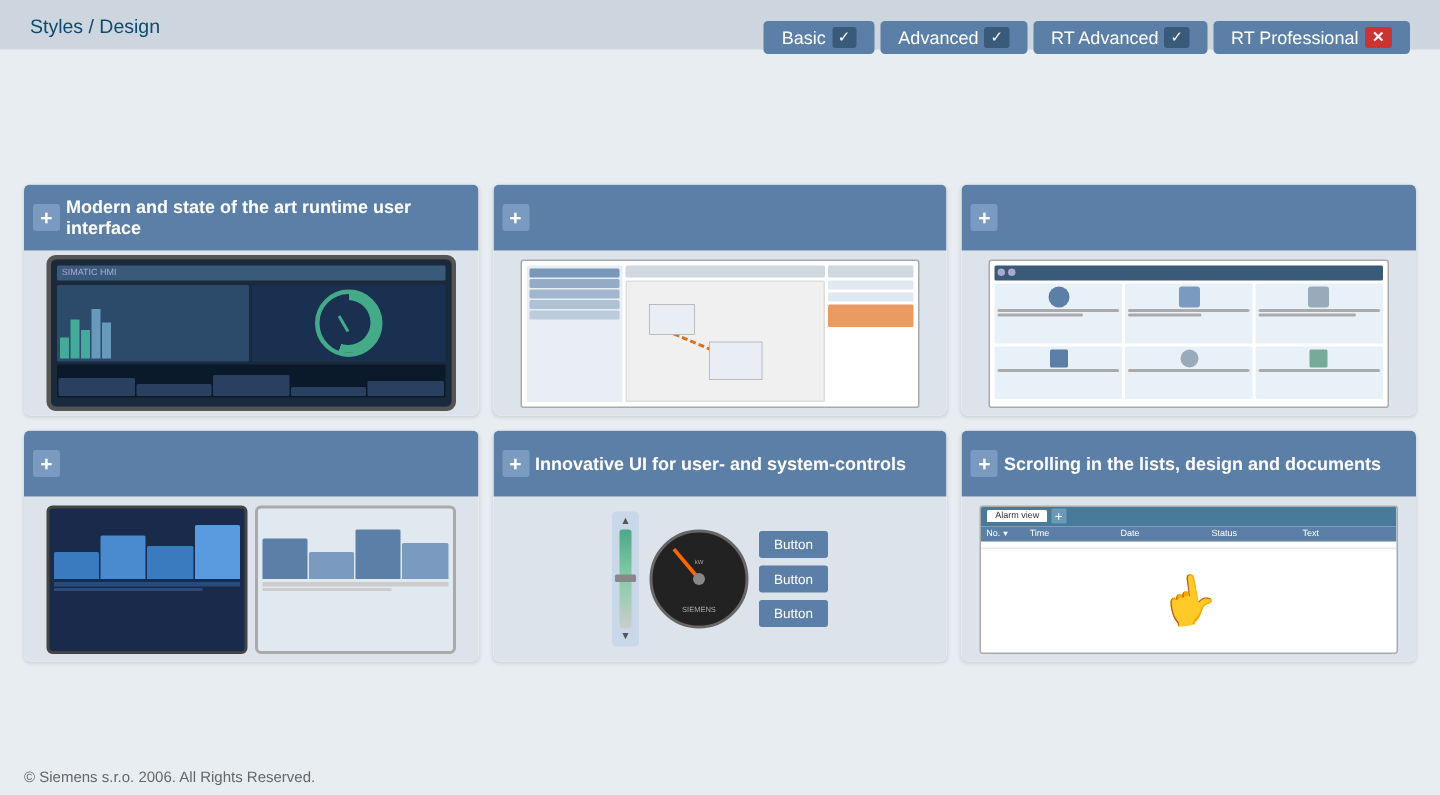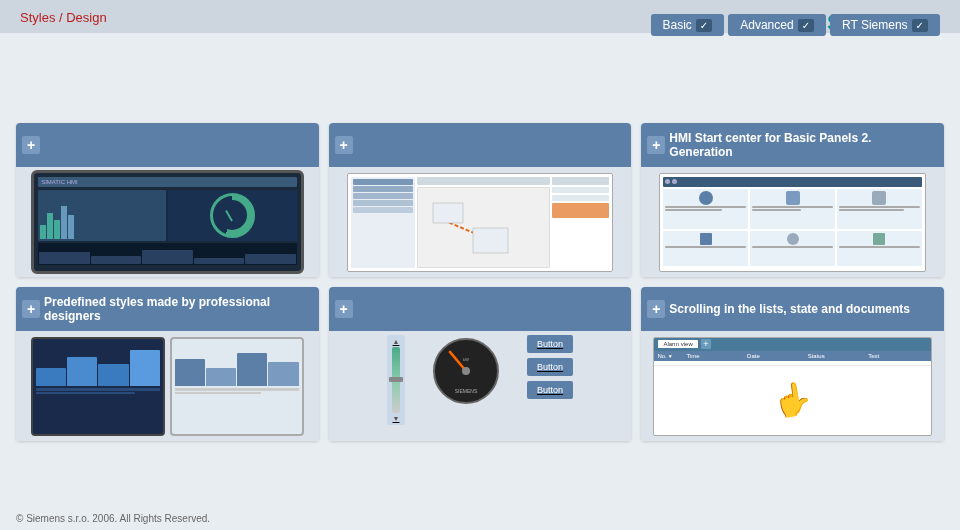--- a/index.html
+++ b/index.html
@@ -20,21 +20,21 @@
       align-items: center;
       justify-content: space-between;
     }
     .header-title h1 {
       font-size: 20px;
       font-weight: bold;
       color: #1a1a2e;
     }
     .header-title p {
       font-size: 13px;
-      color: #b91c1c;
+      color: #0c4a6e;
     }
     .siemens-logo {
       position: absolute;
       top: 10px;
       right: 20px;
       font-size: 22px;
       font-weight: bold;
       color: #009999;
       letter-spacing: 2px;
     }
@@ -174,33 +174,38 @@
   <div class="tabs-row">
     <div class="tab-item">
       <span>Basic</span>
       <span class="tab-check">✓</span>
     </div>
     <div class="tab-item">
       <span>Advanced</span>
       <span class="tab-check">✓</span>
     </div>
     <div class="tab-item">
-      <span>RT Siemens</span>
+      <span>RT Advanced</span>
       <span class="tab-check">✓</span>
+    </div>
+    <div class="tab-item">
+      <span>RT Professional</span>
+      <span class="tab-close">✕</span>
     </div>
   </div>
 </div>
 
 <div class="main">
 
   <div class="cards-grid">
 
     <div class="card">
       <div class="card-header">
         <span class="plus-btn">+</span>
+        <span>Modern and state of the art runtime user interface</span>
       </div>
       <div class="card-image">
         <div class="screen-mockup">
           <div style="width:100%;height:100%;background:#1a2a3a;border-radius:4px;padding:4px;position:relative;">
             <div style="background:#3a5a7a;height:10px;margin-bottom:3px;border-radius:1px;display:flex;align-items:center;padding:0 3px;font-size:6px;color:#aad;">SIMATIC HMI</div>
             <div style="display:grid;grid-template-columns:1fr 1fr;gap:2px;height:calc(100% - 15px);">
               <div style="background:#2c4a6a;border-radius:1px;padding:2px;display:flex;align-items:flex-end;gap:1px;">
                 <div style="width:6px;height:30%;background:#4a9;"></div>
                 <div style="width:6px;height:55%;background:#4a9;"></div>
                 <div style="width:6px;height:40%;background:#4a9;"></div>
@@ -262,21 +267,20 @@
             <div style="height:6px;background:#e0e8f0;border-radius:1px;"></div>
             <div style="height:15px;background:#e07020;opacity:0.7;border-radius:1px;"></div>
           </div>
         </div>
       </div>
     </div>
 
     <div class="card">
       <div class="card-header">
         <span class="plus-btn">+</span>
-        <span>HMI Start center for Basic Panels 2. Generation</span>
       </div>
       <div class="card-image">
         <div style="width:88%;height:90%;background:white;border:1px solid #aaa;border-radius:2px;padding:3px;overflow:hidden;">
           <div style="background:#3a5a7a;height:10px;margin-bottom:2px;border-radius:1px;display:flex;align-items:center;padding:0 2px;gap:2px;">
             <div style="width:5px;height:5px;border-radius:50%;background:#aac;"></div>
             <div style="width:5px;height:5px;border-radius:50%;background:#aac;"></div>
           </div>
           <div style="display:grid;grid-template-columns:1fr 1fr 1fr;gap:2px;height:calc(100% - 14px);">
             <div style="background:#e8f0f8;border-radius:1px;padding:2px;display:flex;flex-direction:column;gap:1px;">
               <div style="width:14px;height:14px;background:#5b7fa6;border-radius:50%;margin:0 auto;"></div>
@@ -310,21 +314,20 @@
       </div>
     </div>
 
   </div>
 
   <div class="cards-grid">
 
     <div class="card">
       <div class="card-header">
         <span class="plus-btn">+</span>
-        <span>Predefined styles made by professional designers</span>
       </div>
       <div class="card-image">
         <div style="display:flex;gap:5px;height:90%;width:90%;align-items:center;">
           <div style="flex:1;height:100%;background:#1a2a4a;border-radius:4px;border:2px solid #444;overflow:hidden;padding:3px;">
             <div style="display:flex;align-items:flex-end;height:50%;gap:1px;margin-bottom:2px;">
               <div style="flex:1;height:40%;background:#3a7abf;border-radius:1px 1px 0 0;"></div>
               <div style="flex:1;height:65%;background:#4a8acf;border-radius:1px 1px 0 0;"></div>
               <div style="flex:1;height:50%;background:#3a7abf;border-radius:1px 1px 0 0;"></div>
               <div style="flex:1;height:80%;background:#5a9adf;border-radius:1px 1px 0 0;"></div>
             </div>
@@ -341,23 +344,24 @@
             <div style="height:3px;background:#ccc;margin-bottom:1px;"></div>
             <div style="height:2px;background:#ccc;width:70%;"></div>
           </div>
         </div>
       </div>
     </div>
 
     <div class="card">
       <div class="card-header">
         <span class="plus-btn">+</span>
-      </div>
-      <div class="card-image">
-        <div style="display:flex;gap:25px;height:92%;align-items:flex-start;justify-content:center;padding:0 8px;text-decoration:underline;">
+        <span>Innovative UI for user- and system-controls</span>
+      </div>
+      <div class="card-image">
+        <div style="display:flex;gap:4px;height:92%;align-items:center;justify-content:center;padding:0 8px;">
 
           <div style="width:18px;height:90px;background:#c8d8e8;border-radius:3px;position:relative;display:flex;flex-direction:column;align-items:center;justify-content:space-between;padding:3px 0;">
             <div style="font-size:7px;color:#555;">▲</div>
             <div style="flex:1;width:8px;background:linear-gradient(to bottom,#4aaa88 0%,#88ccaa 50%,#ccc 100%);border-radius:2px;margin:2px 0;position:relative;">
               <div style="width:14px;height:5px;background:#888;border-radius:1px;position:absolute;top:45%;left:-3px;"></div>
             </div>
             <div style="font-size:7px;color:#555;">▼</div>
           </div>
 
           <div style="position:relative;width:72px;height:72px;">
@@ -375,21 +379,21 @@
             <div class="ui-button">Button</div>
             <div class="ui-button">Button</div>
           </div>
         </div>
       </div>
     </div>
 
     <div class="card">
       <div class="card-header">
         <span class="plus-btn">+</span>
-        <span>Scrolling in the lists, state and documents</span>
+        <span>Scrolling in the lists, design and documents</span>
       </div>
       <div class="card-image">
         <div style="width:92%;height:90%;background:white;border:1px solid #aaa;border-radius:2px;overflow:hidden;display:flex;flex-direction:column;">
 
           <div style="background:#4a7a9a;height:13px;display:flex;align-items:center;padding:0 4px;gap:3px;">
             <span style="background:white;color:#333;font-size:6px;padding:1px 5px;border-radius:1px 1px 0 0;">Alarm view</span>
             <span style="background:#6a9aba;color:white;font-size:9px;width:10px;height:10px;display:flex;align-items:center;justify-content:center;border-radius:1px;">+</span>
           </div>
 
           <div style="background:#5b7fa6;display:grid;grid-template-columns:28px 1fr 1fr 1fr 1fr;gap:1px;padding:2px 3px;">

